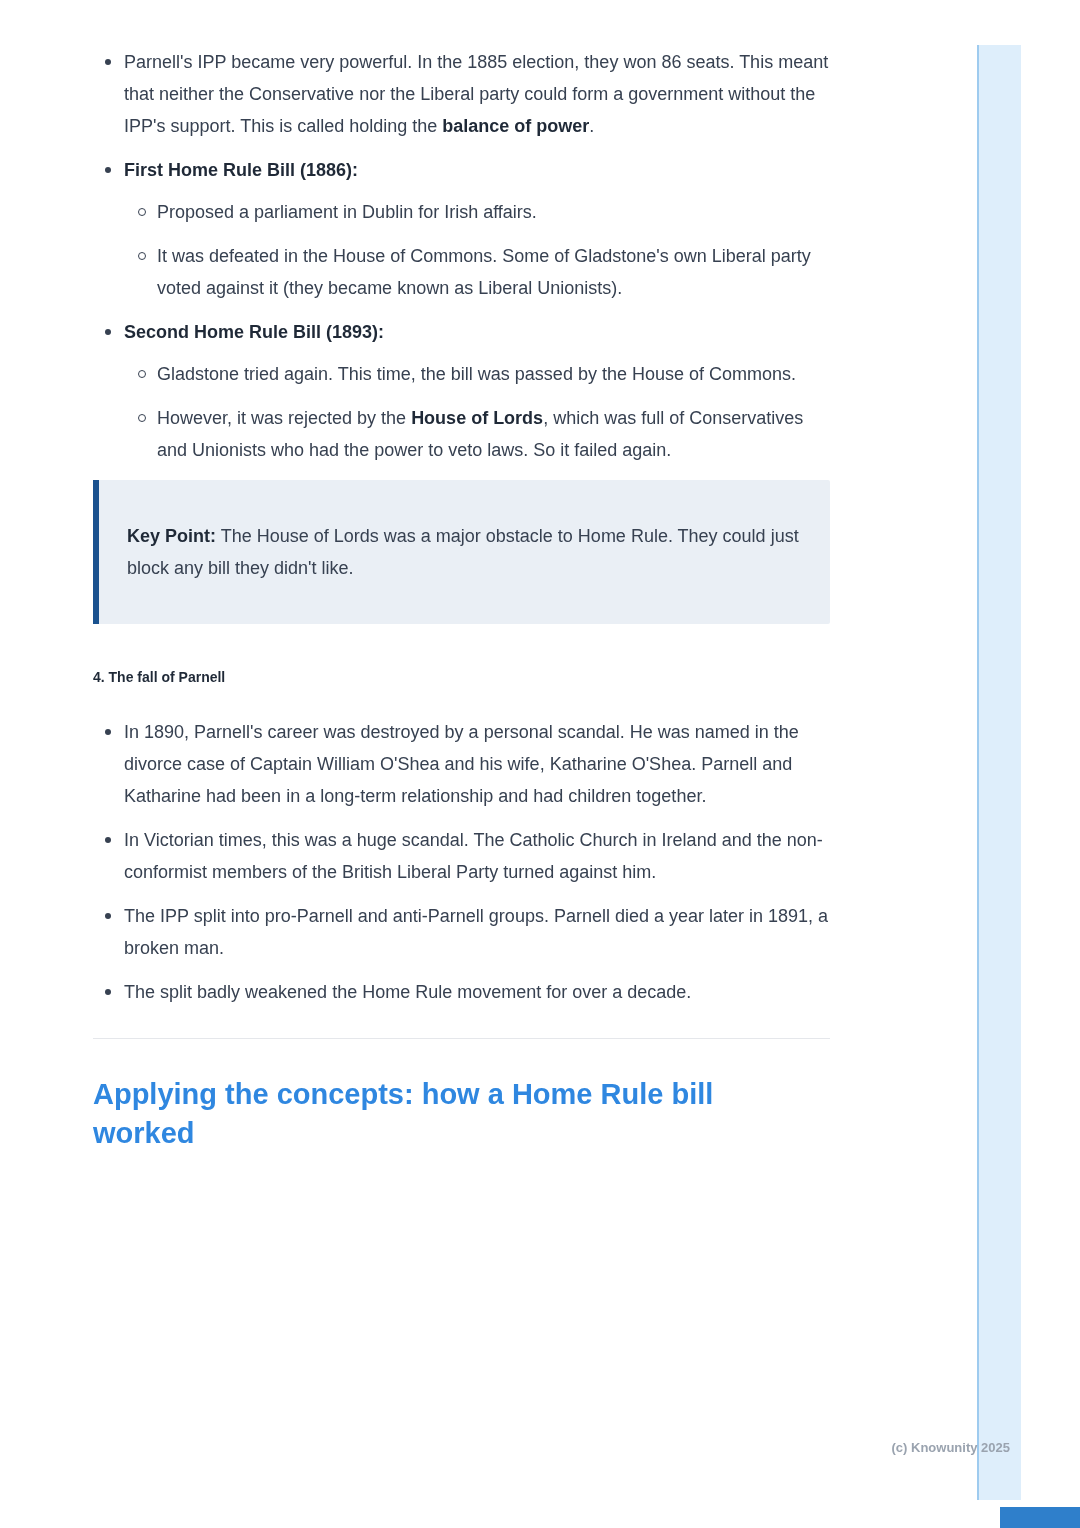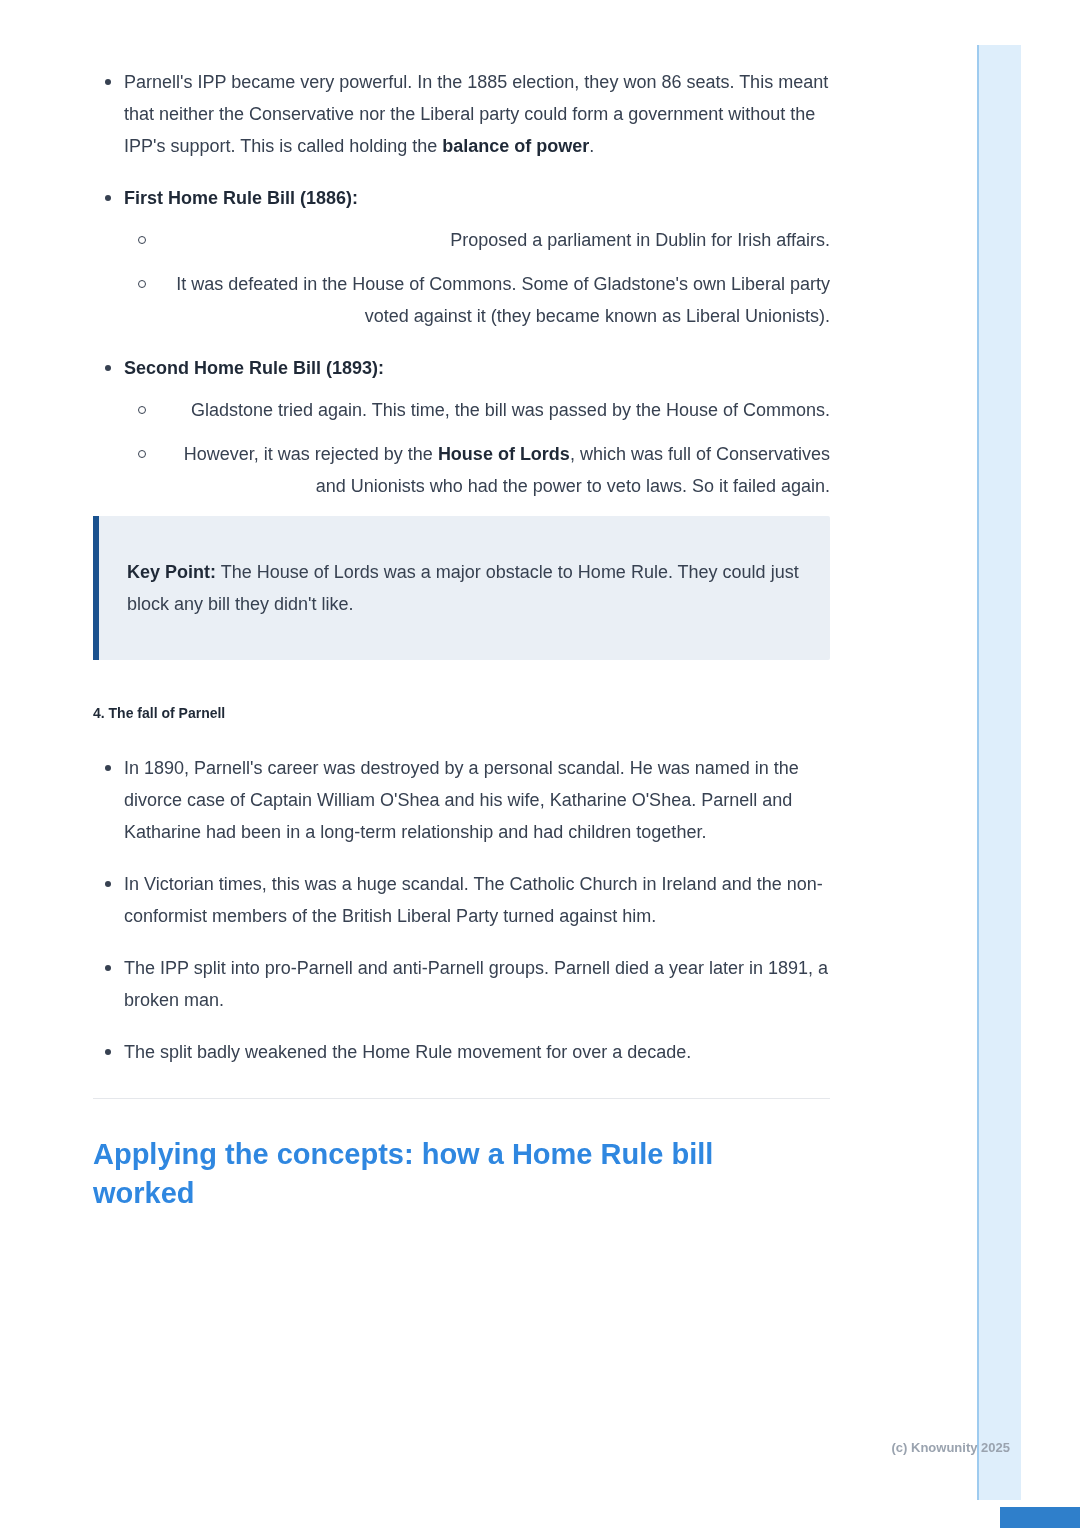--- a/index.html
+++ b/index.html
@@ -12,27 +12,27 @@
     overflow:hidden;
   }
   .content {
     position:absolute;
     left:93px; top:46px;
     width:737px;
     font-size:18px;
     line-height:32px;
   }
   ul { list-style:none; }
-  .l1 > li { position:relative; padding-left:31px; margin-bottom:12px;margin-top:20px; }
+  .l1 > li { position:relative; padding-left:31px; margin-bottom:12px; }
   .l1 > li::before {
     content:""; position:absolute; left:12px; top:13px;
     width:6px; height:6px; border-radius:50%;
     background:var(--body-text, #374151);
   }
-  .l2 { margin-top:10px;text-align:right; }
+  .l2 { margin-top:10px; }
   .l2 > li { position:relative; padding-left:33px; margin-bottom:12px; }
   .l2 > li:last-child { margin-bottom:0; }
   .l2 > li::before {
     content:""; position:absolute; left:14px; top:12px;
     width:6px; height:6px; border-radius:50%;
     border:1.5px solid var(--body-text, #374151);
     background:transparent;
   }
   strong, b { font-weight:700; color:var(--bold-text, #1f2937); }
   .keypoint {

